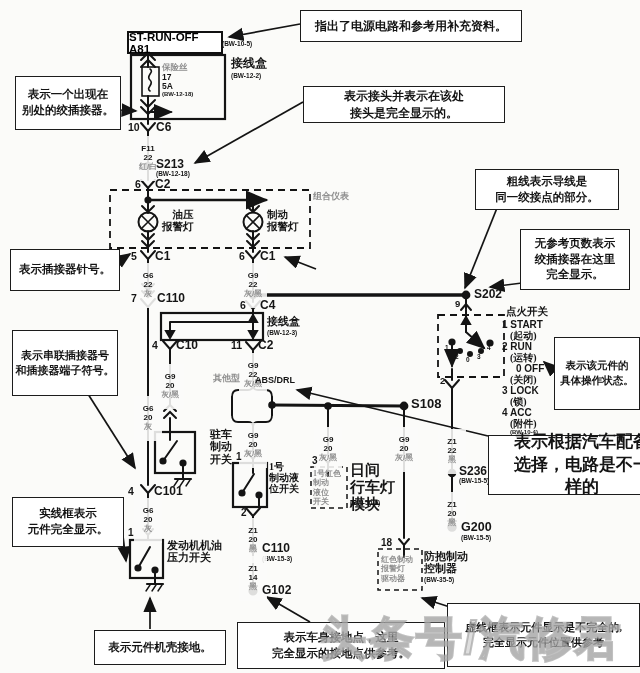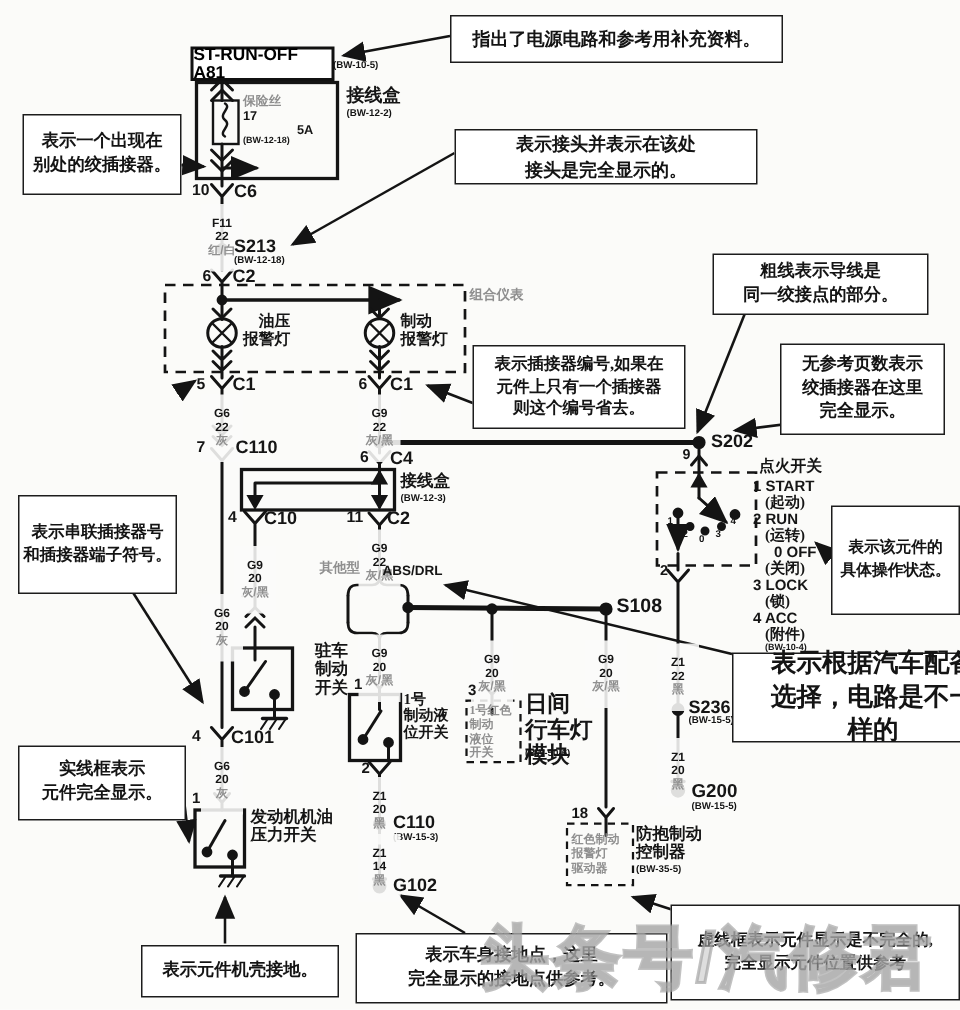--- a/index.html
+++ b/index.html
@@ -193,21 +193,21 @@
 
 <div id="powerbox" style="left:127px;top:31px;width:92px;height:19px;font-size:11.5px;">
   <span>ST-RUN-OFF A81</span>
 </div>
 <div class="lbl ref" style="left:222px;top:40px;">(BW-10-5)</div>
 
 <div class="lbl cn" style="left:231px;top:57px;font-size:12px;">接线盒</div>
 <div class="lbl ref" style="left:231px;top:72px;">(BW-12-2)</div>
 <div class="lbl cn gray" style="left:162px;top:63px;font-size:8.5px;">保险丝</div>
 <div class="lbl b" style="left:162px;top:73px;font-size:8.5px;">17</div>
-<div class="lbl b" style="left:162px;top:82px;font-size:8.5px;margin-left:36px;">5A</div>
+<div class="lbl b" style="left:162px;top:82px;font-size:8.5px;">5A</div>
 <div class="lbl ref" style="left:162px;top:91px;font-size:6px;">(BW-12-18)</div>
 
 <div class="lbl b" style="left:128px;top:122px;font-size:10.5px;">10</div>
 <div class="lbl b" style="left:156px;top:121px;font-size:12px;">C6</div>
 
 <div class="lbl wire" style="left:134px;top:136px;">
   <span>F11
 22</span><span class="wc">红/白</span>
 </div>
 
@@ -362,28 +362,26 @@
 20</span><span class="wc">黑</span>
 </div>
 <div class="lbl b" style="left:461px;top:520px;font-size:12.5px;">G200</div>
 <div class="lbl ref" style="left:461px;top:534px;">(BW-15-5)</div>
 
 <div class="callout" style="left:300px;top:10px;width:220px;height:30px;font-size:12px;">指出了电源电路和参考用补充资料。</div>
 <div class="callout" style="left:303px;top:86px;width:200px;height:35px;font-size:12px;">表示接头并表示在该处
 接头是完全显示的。</div>
 <div class="callout" style="left:15px;top:76px;width:104px;height:52px;font-size:11.5px;">表示一个出现在
 别处的绞插接器。</div>
-<div class="callout" style="left:315px;top:230px;width:140px;height:54px;font-size:11px;">表示插接器编号,如果在
-元件上只有一个插接器
-则这个编号省去。</div>
 <div class="callout" style="left:475px;top:169px;width:142px;height:39px;font-size:11.5px;">粗线表示导线是
 同一绞接点的部分。</div>
 <div class="callout" style="left:520px;top:229px;width:108px;height:59px;font-size:11.5px;">无参考页数表示
 绞插接器在这里
 完全显示。</div>
+<div class="callout" style="left:10px;top:249px;width:108px;height:40px;font-size:11.5px;">表示插接器针号。</div>
 <div class="callout" style="left:12px;top:330px;width:104px;height:64px;font-size:11px;">表示串联插接器号
 和插接器端子符号。</div>
 <div class="callout" style="left:554px;top:337px;width:84px;height:71px;font-size:10.5px;">表示该元件的
 具体操作状态。</div>
 <div class="callout" style="left:488px;top:435px;width:150px;height:58px;font-size:17px;padding-left:18px;">表示根据汽车配备
 选择，电路是不一样的</div>
 <div class="callout" style="left:12px;top:497px;width:110px;height:48px;font-size:11.5px;">实线框表示
 元件完全显示。</div>
 <div class="callout" style="left:94px;top:630px;width:130px;height:33px;font-size:11.5px;">表示元件机壳接地。</div>
 <div class="callout" style="left:237px;top:622px;width:206px;height:45px;font-size:11.5px;">表示车身接地点，这里

